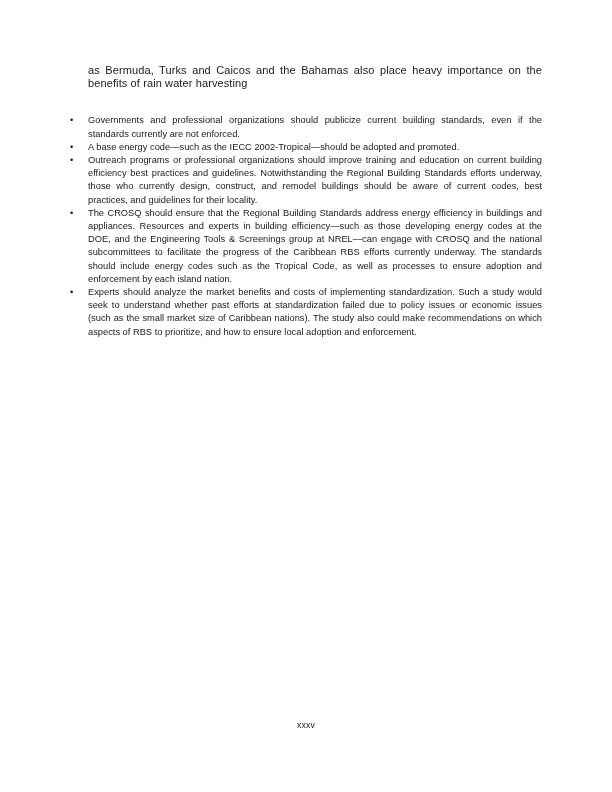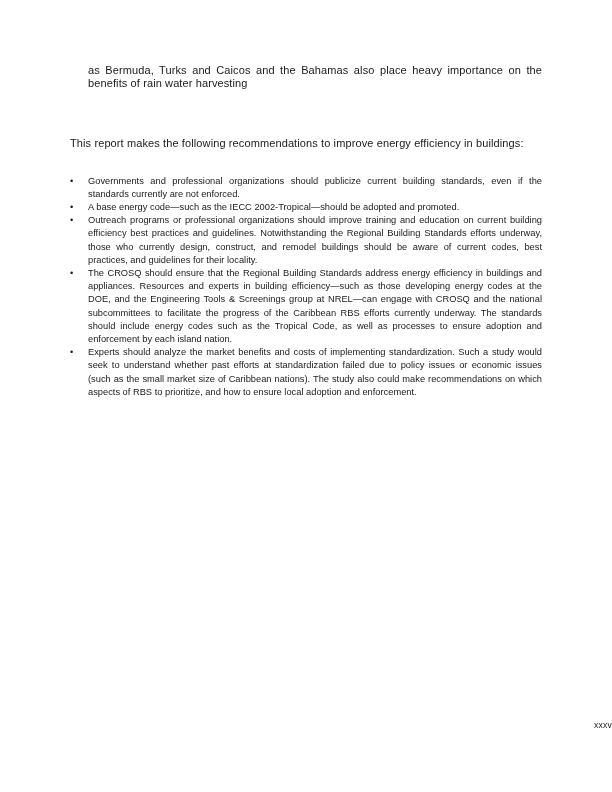--- a/index.html
+++ b/index.html
@@ -65,37 +65,36 @@
     text-align: left;
   }
   .bullet-text {
     display: block;
   }
   .page-number {
     position: absolute;
     left: 0;
     right: 0;
     top: 719px;
-    text-align: right;
+    text-align: center;
     font-size: 8.6px;
     line-height: 12px;
     color: #1a1a1a;
     letter-spacing: 0.02em;
   }
 </style>
 </head>
 <body>
 
 <div class="page">
 
   <div class="content">
 
     <p class="para continuation">as Bermuda, Turks and Caicos and the Bahamas also place heavy importance on the benefits of rain water harvesting</p>
 
-    <p class="para intro">This report makes the following recommendations to improve energy efficiency in buildings:</p>
 
     <ul class="bullet-list">
 
       <li class="bullet-item">
         <span class="bullet-marker">•</span>
         <span class="bullet-text">Governments and professional organizations should publicize current building standards, even if the standards currently are not enforced.</span>
       </li>
 
       <li class="bullet-item">
         <span class="bullet-marker">•</span>

